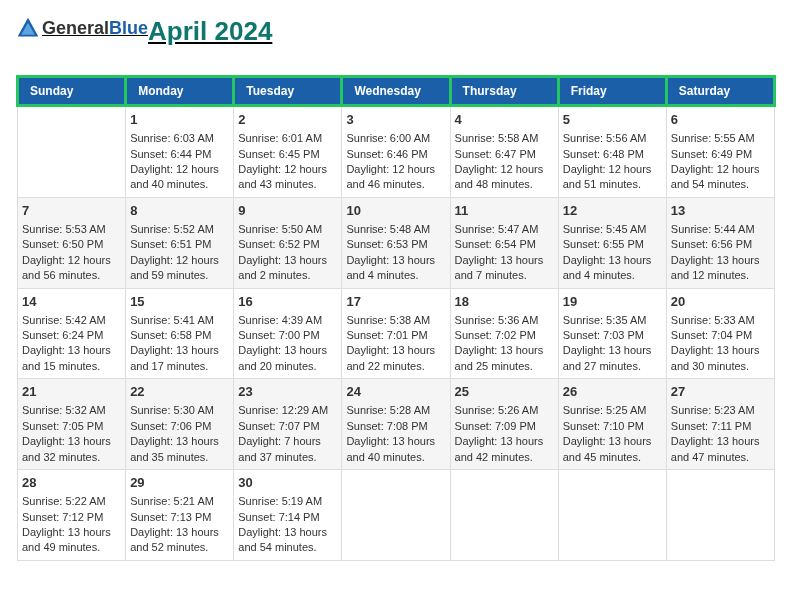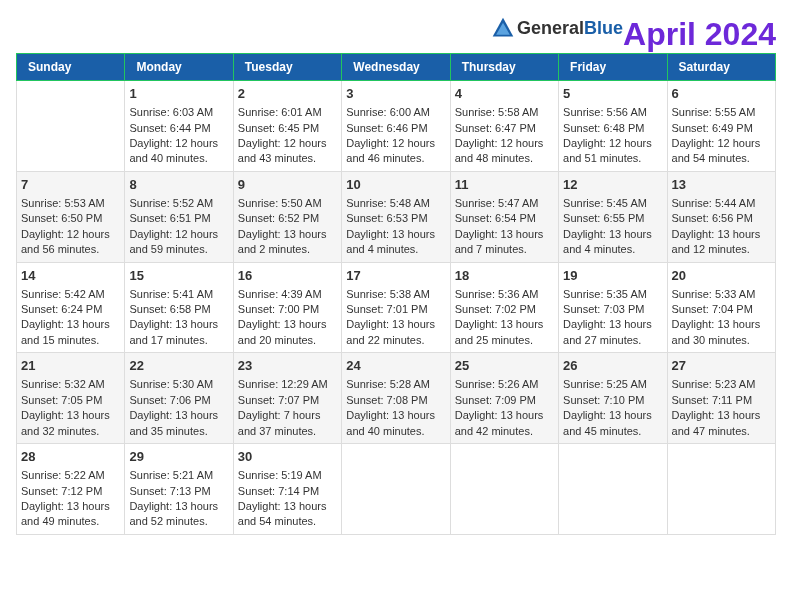--- a/index.html
+++ b/index.html
@@ -5,23 +5,24 @@
     * { box-sizing: border-box; margin: 0; padding: 0; }
     body {
       font-family: Arial, sans-serif;
       background: #fff;
       width: 792px;
       min-height: 612px;
       padding: 16px;
     }
     .header-area {
       display: flex;
-      justify-content: flex-end;
+      justify-content: flex-start;
       align-items: flex-start;
-      margin-bottom: 0;
+      margin-bottom: 28px;
+      text-decoration: underline;
     }
     .logo {
       display: flex;
       align-items: center;
     }
     .logo-text-general {
       font-size: 18px;
       font-weight: bold;
       color: #333;
     }
@@ -32,40 +33,40 @@
     }
     .logo-icon {
       width: 24px;
       height: 24px;
       margin-right: 2px;
     }
     .title-block {
       text-align: right;
     }
     .month-title {
-      font-size: 32px;
+      font-size: 26px;
       font-weight: bold;
-      color: #6d28d9;
+      color: #0f766e;
     }
     .location-title {
       font-size: 16px;
       color: #333;
     }
     table {
       width: 100%;
       border-collapse: collapse;
       font-size: 11px;
     }
     thead tr th {
       background-color: #1a5fa8;
       color: #fff;
       padding: 6px 11px;
       text-align: left;
       font-size: 12px;
-      border: 1px solid #22c55e;
+      border: 3px solid #22c55e;
     }
     tbody tr {
       vertical-align: top;
     }
     tbody tr td {
       border: 1px solid #ddd;
       padding: 4px;
       height: 80px;
       width: calc(100% / 7);
       color: #333;

